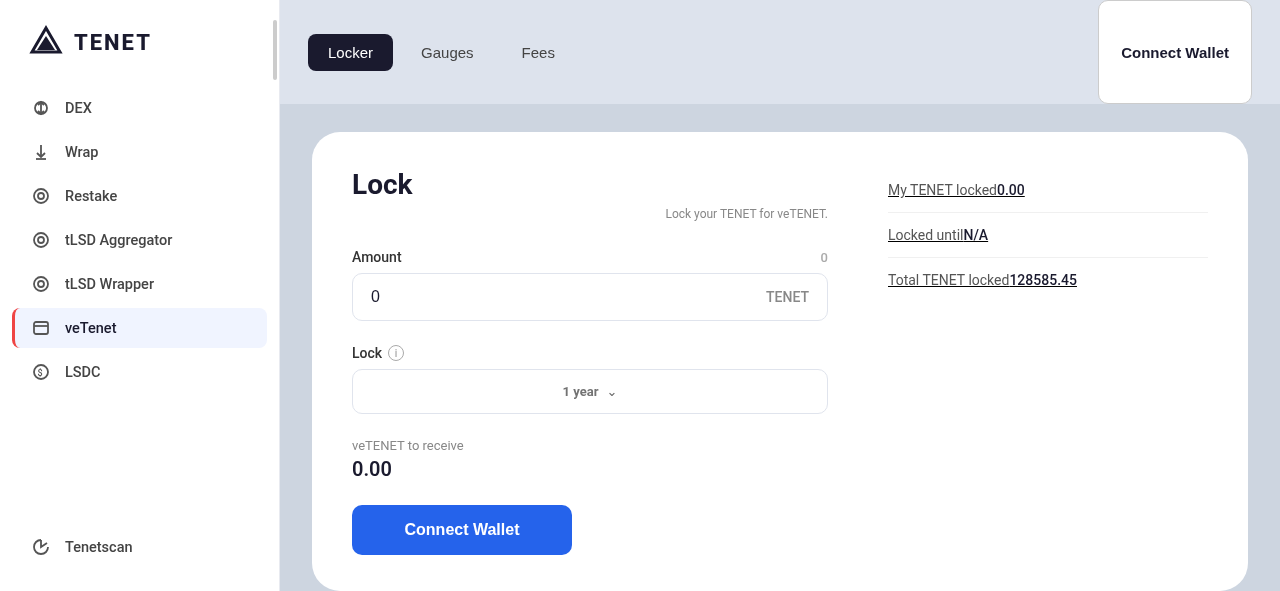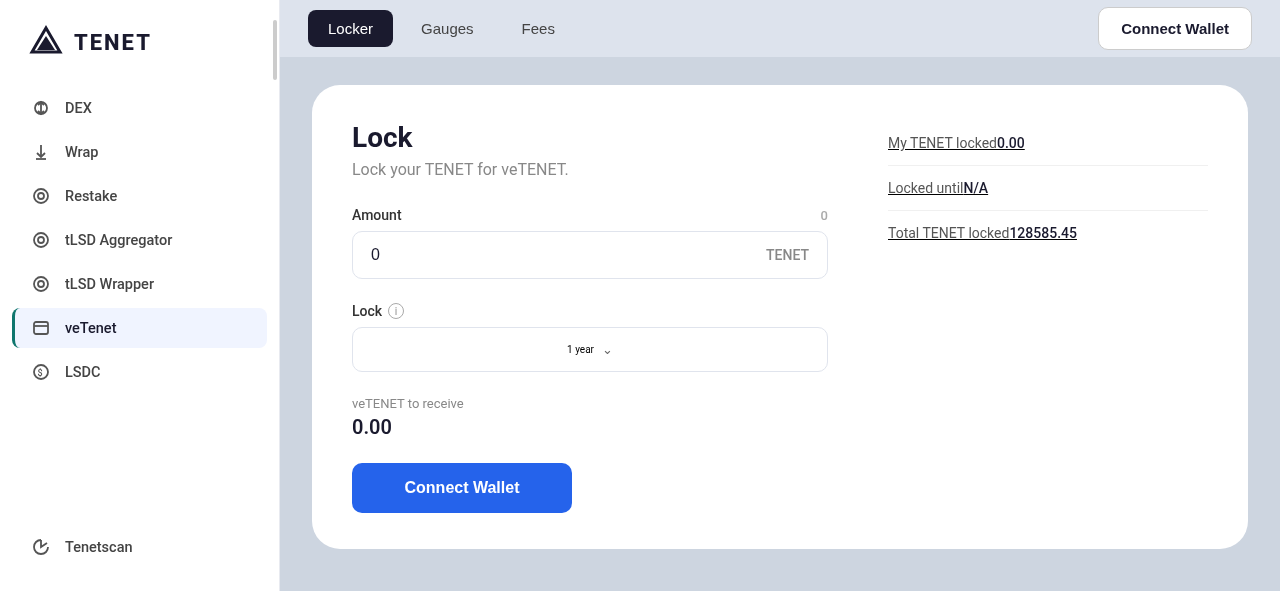--- a/index.html
+++ b/index.html
@@ -53,21 +53,21 @@
       padding: 10px 16px;
       border-radius: 8px;
       cursor: pointer;
       color: #444;
       font-size: 14.5px;
       font-weight: 500;
       transition: background 0.15s;
       border-left: 3px solid transparent;
     }
     .nav-item.active {
-      border-left: 3px solid #0f766e;
+      border-left: 3px solid #ef4444;
       background: #f0f4ff;
       color: #1a1a2e;
     }
     .nav-icon {
       width: 20px;
       height: 20px;
       display: flex;
       align-items: center;
       justify-content: center;
       color: #555;
@@ -98,23 +98,22 @@
       flex: 1;
       display: flex;
       flex-direction: column;
       overflow: hidden;
     }
 
     
     .topnav {
       background: #dde3ed;
       display: flex;
-      align-items: center;
       padding: 0 28px;
-      height: 57px;
+      height: 104px;
       gap: 8px;
       flex-shrink: 0;
     }
     .topnav-tabs {
       display: flex;
       align-items: center;
       gap: 8px;
       flex: 1;
     }
     .tab-btn {
@@ -166,23 +165,24 @@
       flex: 1;
       min-width: 0;
     }
     .lock-title {
       font-size: 28px;
       font-weight: 700;
       color: #1a1a2e;
       margin-bottom: 6px;
     }
     .lock-subtitle {
-      font-size: 16px;
+      font-size: 12px;
       color: #888;
       margin-bottom: 28px;
+      text-align: right;
     }
     .field-label {
       font-size: 14px;
       color: #333;
       font-weight: 500;
       margin-bottom: 8px;
       display: flex;
       align-items: center;
       justify-content: space-between;
     }
@@ -225,22 +225,23 @@
       padding: 14px 18px;
       display: flex;
       align-items: center;
       justify-content: center;
       margin-bottom: 24px;
       cursor: pointer;
       background: #fff;
       gap: 8px;
     }
     .select-value {
-      font-size: 10px;
-      color: #000000;
+      font-size: 13px;
+      color: #737373;
+      font-weight: bold;
     }
     .select-chevron {
       font-size: 13px;
       color: #666;
     }
     .receive-label {
       font-size: 13px;
       color: #888;
       margin-bottom: 4px;
     }

